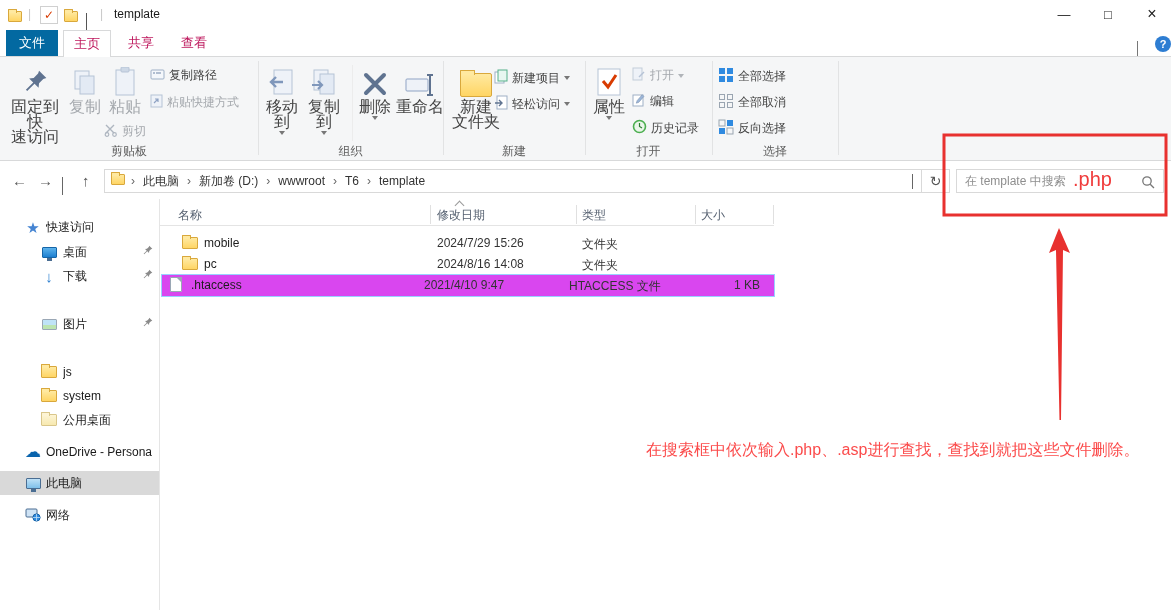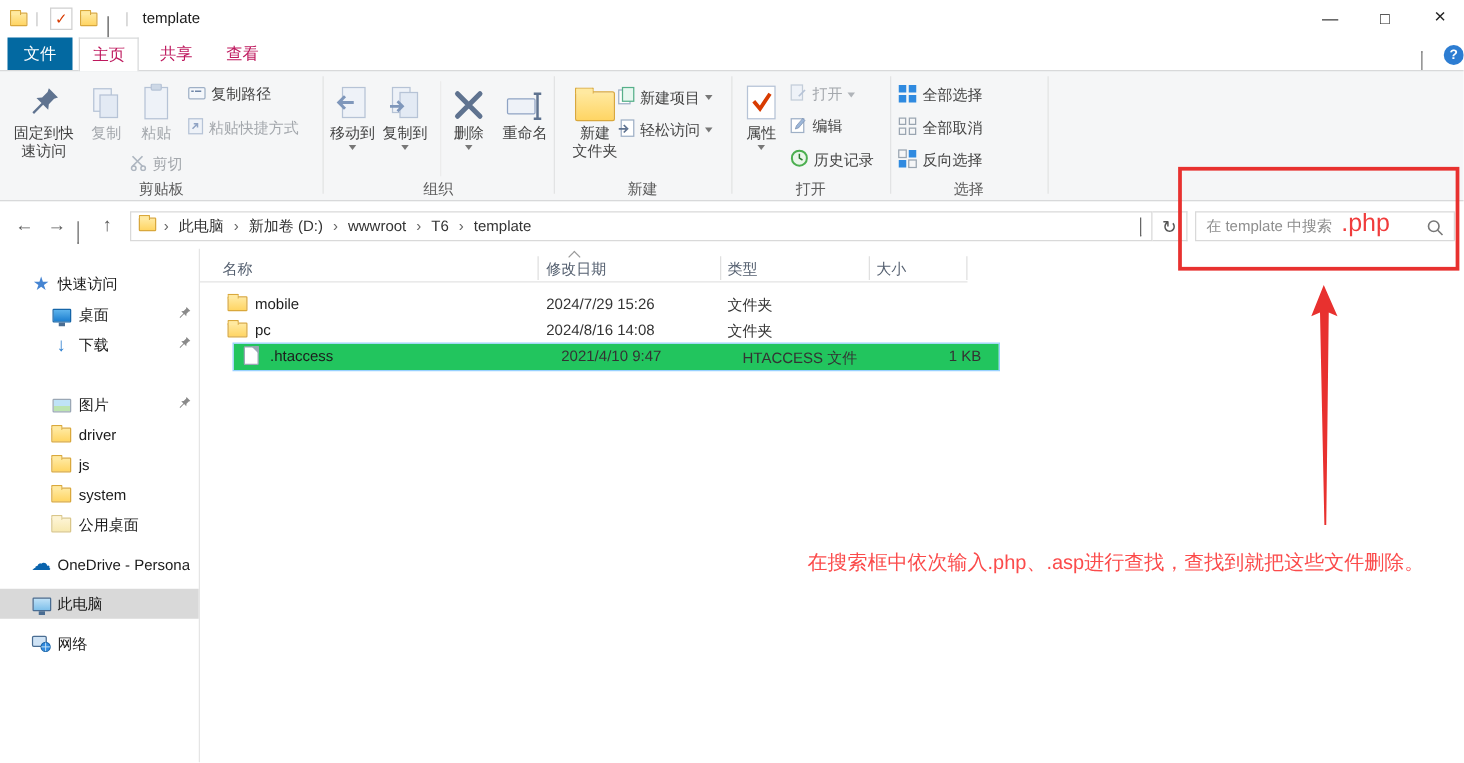--- a/index.html
+++ b/index.html
@@ -16,21 +16,21 @@
   .tabsrow{left:0;top:30px;width:1171px;height:26px;background:#fff}
   .tab{position:absolute;top:0;height:26px;display:flex;align-items:center;justify-content:center;font-size:13px;color:#be185d}
   .tab-file{background:#0369a1;color:#fff}
   .tab-sel{background:#fff;border:1px solid #d8d9da;border-bottom:none;z-index:3}
   .helpq{width:16px;height:16px;border-radius:50%;background:#2d7dd2;color:#fff;font-size:11px;font-weight:bold;display:flex;align-items:center;justify-content:center}
   .chev-up{width:7px;height:7px;border-left:1px solid #777;border-top:1px solid #777;transform:rotate(45deg)}
   
   .ribbon{left:0;top:56px;width:1171px;height:105px;background:#f5f6f7;border-top:1px solid #d8d9da;border-bottom:1px solid #d8d9da}
   .vsep{position:absolute;top:4px;height:94px;width:1px;background:#e2e3e4}
   .grp-label{position:absolute;top:86px;font-size:12px;color:#5c5c5c;text-align:center}
-  .rbig{position:absolute;top:4px;display:flex;flex-direction:column;align-items:center;font-size:12px;color:#444;line-height:15px;text-align:center}
+  .rbig{position:absolute;top:4px;display:flex;flex-direction:column;align-items:center;font-size:16px;color:#444;line-height:15px;text-align:center}
   .rbig .ric{height:36px;display:flex;align-items:flex-end;justify-content:center;margin-bottom:2px}
   .rsmall{position:absolute;display:flex;align-items:center;gap:4px;font-size:12px;color:#444;white-space:nowrap}
   .dis{color:#a4a8ad}
   .dd{width:0;height:0;border-left:3px solid transparent;border-right:3px solid transparent;border-top:4px solid #777;display:inline-block}
   .dd.dis2{border-top-color:#b0b4b9}
   
   .fold{display:inline-block;width:16px;height:12px;background:linear-gradient(#ffe9a0,#ffd564);border:1px solid #d9a83c;border-radius:1px;position:relative}
   .fold::before{content:"";position:absolute;top:-3px;left:-1px;width:7px;height:3px;background:#ffe9a0;border:1px solid #d9a83c;border-bottom:none;border-radius:1px 1px 0 0}
   .fold.big{width:32px;height:24px;border-radius:2px}
   .fold.big::before{width:13px;height:4px;top:-4px}
@@ -67,21 +67,21 @@
   .sbrow.sel{background:#d9d9d9}
   .sbpin{position:absolute;left:142px;top:5px}
   
   .filearea{left:160px;top:199px;width:1011px;height:411px;background:#fff}
   .hdr{position:absolute;top:4px;left:0;width:614px;height:23px;border-bottom:1px solid #e4e4e4;font-size:12px;color:#556070}
   .hdr .h{position:absolute;top:4px}
   .hdr .hv{position:absolute;top:2px;width:1px;height:19px;background:#e0e0e0}
   .caret-up{position:absolute;width:7px;height:7px;border-left:1px solid #9a9a9a;border-top:1px solid #9a9a9a;transform:rotate(45deg)}
   .frow{position:absolute;left:0;width:614px;height:21px;font-size:12px;color:#1d1d1d}
   .frow .cell{position:absolute;top:3px;white-space:nowrap}
-  .frow.sel{background:#22c55e;outline:1px solid #99d1ff;width:612px;left:27px}
+  .frow.sel{background:#d946ef;outline:1px solid #99d1ff;width:612px;left:2px}
   .c-date{color:#333}
   
   .annot-text{position:absolute;left:646px;top:440px;font-size:16px;color:#fb4b4b;white-space:nowrap}
   svg.overlay{position:absolute;left:0;top:0;pointer-events:none;z-index:50}
   .icon16{width:16px;height:16px}
 </style>
 </head>
 <body>
 
 <div class="stage">
@@ -384,26 +384,20 @@
     </div>
     <div class="sbrow" style="top:113px">
       <span class="ic" style="left:40px">
           <span class="pic"></span>
         </span>
       <span class="lbl" style="left:63px">图片</span>
       <span class="sbpin"><svg width="11" height="11" viewBox="0 0 16 16">
             <path d="M10.5 1l4.5 4.5-1.9.6-2.6 2.7-.3 2.8-2.5-2.5L3.2 13.6l-.8-.8 4.5-4.5L4.4 5.8l2.8-.3L9.9 2.8z" fill="#8a8a8a"></path>
           </svg></span>
     </div>
-    <div class="sbrow" style="top:137px">
-      <span class="ic" style="left:40px">
-          <span class="fold"></span>
-        </span>
-      <span class="lbl" style="left:63px">driver</span>
-    </div>
     <div class="sbrow" style="top:161px">
       <span class="ic" style="left:40px">
           <span class="fold"></span>
         </span>
       <span class="lbl" style="left:63px">js</span>
     </div>
     <div class="sbrow" style="top:185px">
       <span class="ic" style="left:40px">
           <span class="fold"></span>
         </span>

